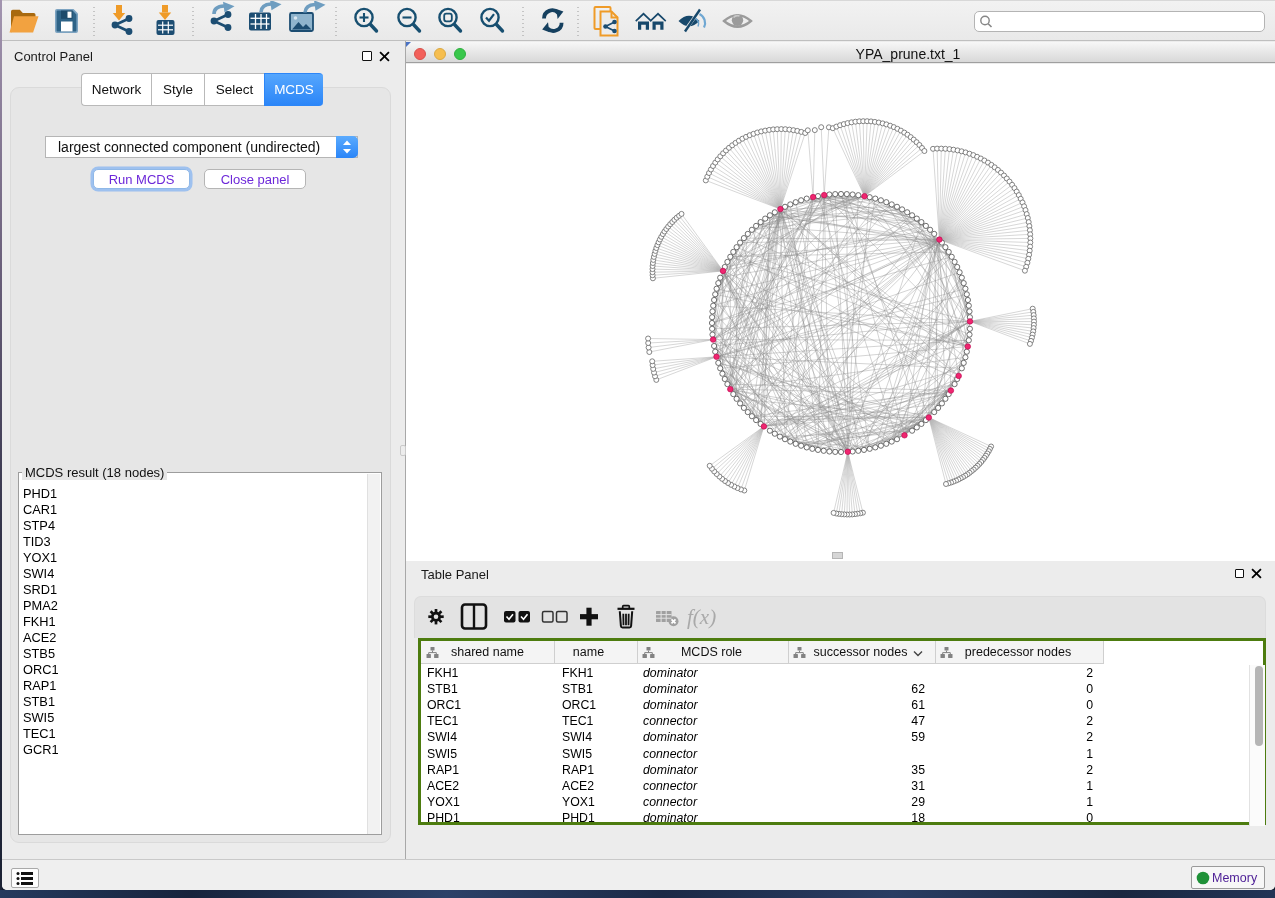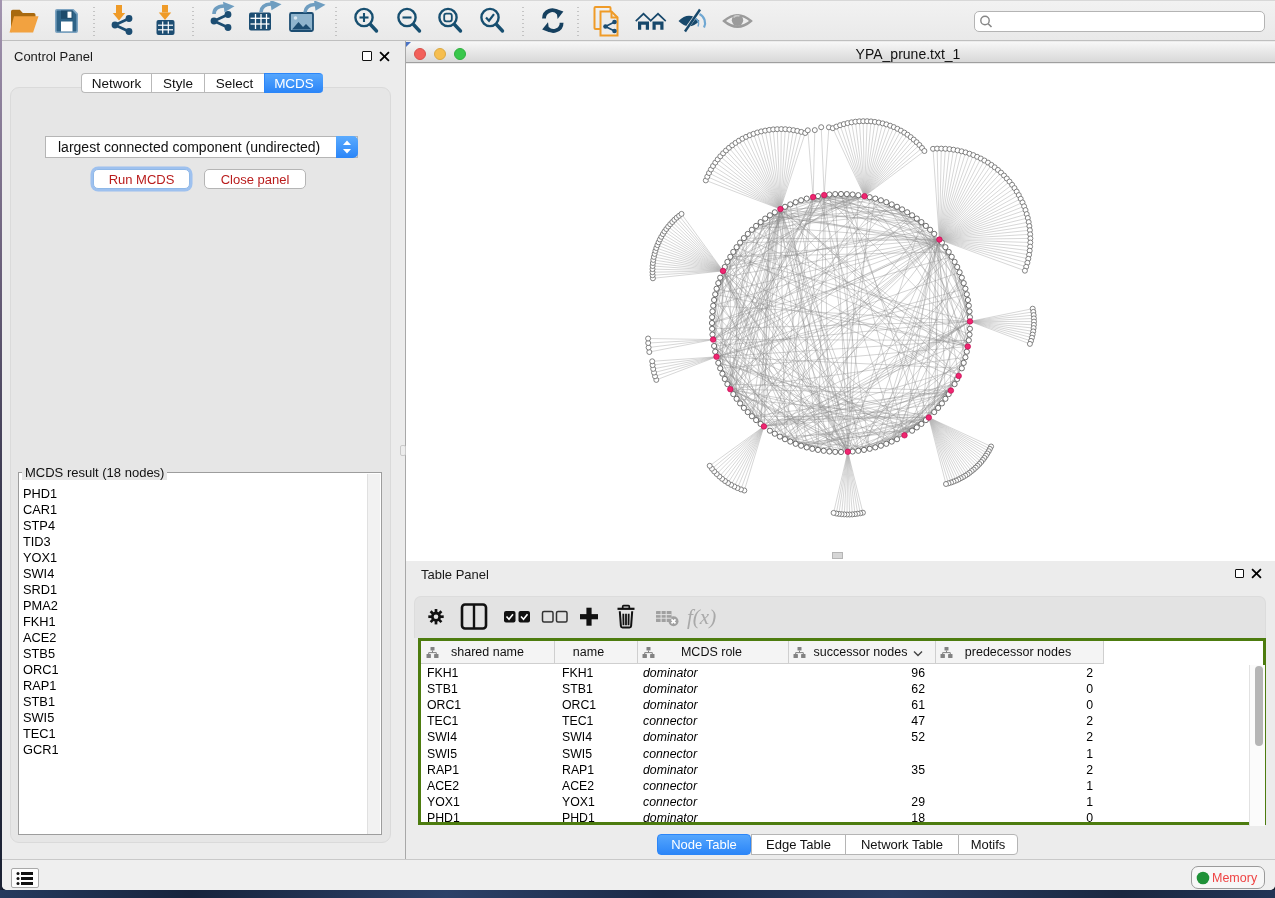--- a/index.html
+++ b/index.html
@@ -11,28 +11,28 @@
 #toolbar { position:absolute; left:0; top:0; width:1273px; height:41px;
   background:linear-gradient(#f2f2f2,#e9e9e9); border-bottom:1px solid #bfbfbf; border-top:1px solid #d8d8d8;}
 #searchbox { position:absolute; left:972px; top:10px; width:291px; height:21px; background:#fff;
   border:1px solid #b4b4b4; border-radius:5px; }
 
 #cpanel { position:absolute; left:0; top:42px; width:402px; height:817px; background:#ececec; }
 #cpanel .title { position:absolute; left:12px; top:7px; font-size:13px; color:#1a1a1a; }
 .floatbox { position:absolute; width:10px; height:10px; border:1.6px solid #111; background:#fff; border-radius:1px;}
 #graybox { position:absolute; left:8px; top:45px; width:381px; height:756px; background:#e6e6e6;
   border:1px solid #dadada; border-radius:9px; }
-#tabs { position:absolute; left:79px; top:31px; height:20px; display:flex; font-size:13.5px; }
+#tabs { position:absolute; left:79px; top:31px; height:33px; display:flex; font-size:13.5px; }
 #tabs .seg { background:#fff; border:1px solid #b9b9b9; border-right:none; color:#111;
   display:flex; align-items:center; justify-content:center; }
 #tabs .seg:first-child { border-radius:4px 0 0 4px; }
 #tabs .seg.sel { background:linear-gradient(#55a6fd,#2c86f8); color:#fff; border-color:#2c86f8;
   border-radius:0 4px 4px 0; }
 .btn { position:absolute; background:#fff; border:1px solid #b5b5b5; border-radius:5px;
-  font-size:13px; color:#b91c1c; display:flex; align-items:center; justify-content:center; }
+  font-size:13px; color:#6d28d9; display:flex; align-items:center; justify-content:center; }
 #dropdown { position:absolute; left:43px; top:94px; width:313px; height:22px; background:#fff;
   border:1px solid #b5b5b5; border-radius:0; font-size:13px; color:#111; line-height:20px;
   padding-left:12px; }
 #ddbtn { position:absolute; right:-1px; top:-1px; width:22px; height:22px;
   background:linear-gradient(#5babfe,#2a85f8); border-radius:0 5px 5px 0; }
 #mcdsbox { position:absolute; left:16px; top:430px; width:364px; height:363px;
   border:1px solid #9d9d9d; background:#fff; }
 #mcdsbox .lab { position:absolute; left:3px; top:-8px; background:#e6e6e6; padding:0 3px;
   font-size:13px; color:#111; }
 #mcdslist { position:absolute; left:1px; top:4px; font-size:12.8px; color:#000; line-height:16px; padding-left:3px;}
@@ -63,21 +63,21 @@
 #btabs { position:absolute; left:251px; top:273px; height:21px; display:flex; font-size:13px; }
 #btabs .seg { background:#fff; border:1px solid #b5b5b5; border-right:none; color:#111;
   display:flex; align-items:center; justify-content:center; }
 #btabs .seg.sel { background:linear-gradient(#55a6fd,#2c86f8); color:#fff; border:1px solid #2c86f8;
   border-radius:4px; }
 #btabs .seg:last-child { border-right:1px solid #b5b5b5; border-radius:0 4px 4px 0; }
 
 #statusbar { position:absolute; left:0; top:859px; width:1273px; height:32px; background:#efefef;
   border-top:1px solid #c9c9c9; }
 #memorybtn { position:absolute; left:1189px; top:6px; width:74px; height:23px; background:#f7f7f7;
-  border:1px solid #9a9a9a; border-radius:7px; font-size:12.5px; color:#ef4444;
+  border:1px solid #9a9a9a; border-radius:2px; font-size:12.5px; color:#4c1d95;
   display:flex; align-items:center; }
 #listbtn { position:absolute; left:9px; top:8px; width:28px; height:20px; background:#fdfdfd;
   border:1px solid #a9a9a9; border-radius:2px; display:flex; align-items:center; justify-content:center;}
 #wallleft { position:absolute; left:0; top:0; width:2px; height:898px;
   background:linear-gradient(#a395b0,#6a5f7a 30%,#323349 60%,#1a2133); }
 #wallbottom { position:absolute; left:0; top:890px; width:1275px; height:8px;
   background:linear-gradient(90deg,#253a5e,#17233c 15%,#2c4168 35%,#1b2946 52%,#2a3d63 70%,#1a2740 88%,#223456); }
 </style>
 </head>
 <body>
@@ -1297,21 +1297,20 @@
       <div class="hsep" style="left:133px"></div>
       <div class="hsep" style="left:216px"></div>
       <div class="hsep" style="left:367px"></div>
       <div class="hsep" style="left:514px"></div>
       <div class="hsep" style="left:682px"></div>
     </div>
     <div class="trow" style="top:24px">
           <span class="c0">FKH1</span>
           <span class="c1">FKH1</span>
           <span class="c2">dominator</span>
-          <span class="c3">96</span>
           <span class="c4">2</span>
         </div>
     <div class="trow" style="top:40px">
           <span class="c0">STB1</span>
           <span class="c1">STB1</span>
           <span class="c2">dominator</span>
           <span class="c3">62</span>
           <span class="c4">0</span>
         </div>
     <div class="trow" style="top:56px">
@@ -1325,64 +1324,59 @@
           <span class="c0">TEC1</span>
           <span class="c1">TEC1</span>
           <span class="c2">connector</span>
           <span class="c3">47</span>
           <span class="c4">2</span>
         </div>
     <div class="trow" style="top:88px">
           <span class="c0">SWI4</span>
           <span class="c1">SWI4</span>
           <span class="c2">dominator</span>
-          <span class="c3">52</span>
+          <span class="c3">59</span>
           <span class="c4">2</span>
         </div>
     <div class="trow" style="top:105px">
           <span class="c0">SWI5</span>
           <span class="c1">SWI5</span>
           <span class="c2">connector</span>
           <span class="c4">1</span>
         </div>
     <div class="trow" style="top:121px">
           <span class="c0">RAP1</span>
           <span class="c1">RAP1</span>
           <span class="c2">dominator</span>
           <span class="c3">35</span>
           <span class="c4">2</span>
         </div>
     <div class="trow" style="top:137px">
           <span class="c0">ACE2</span>
           <span class="c1">ACE2</span>
           <span class="c2">connector</span>
+          <span class="c3">31</span>
           <span class="c4">1</span>
         </div>
     <div class="trow" style="top:153px">
           <span class="c0">YOX1</span>
           <span class="c1">YOX1</span>
           <span class="c2">connector</span>
           <span class="c3">29</span>
           <span class="c4">1</span>
         </div>
     <div class="trow" style="top:169px">
           <span class="c0">PHD1</span>
           <span class="c1">PHD1</span>
           <span class="c2">dominator</span>
           <span class="c3">18</span>
           <span class="c4">0</span>
         </div>
     <div class="abs" style="left:828px;top:24px;width:16px;height:161px;background:#fbfbfb;border-left:1px solid #e2e2e2"></div>
     <div class="abs" style="left:834px;top:25px;width:8px;height:80px;background:#b5b5b5;border-radius:4px"></div>
-  </div>
-  <div id="btabs">
-    <div class="seg sel" style="width:94px">Node Table</div>
-    <div class="seg" style="width:94px">Edge Table</div>
-    <div class="seg" style="width:113px">Network Table</div>
-    <div class="seg" style="width:60px">Motifs</div>
   </div>
 </div>
 <div id="statusbar">
   <div id="listbtn">
         <svg width="18" height="15" viewBox="0 0 18 15">
           <g fill="#111">
             <circle cx="2" cy="2.5" r="1.5"></circle>
             <circle cx="2" cy="7.5" r="1.5"></circle>
             <circle cx="2" cy="12.5" r="1.5"></circle>
             <rect x="5" y="1" width="12" height="3"></rect>

